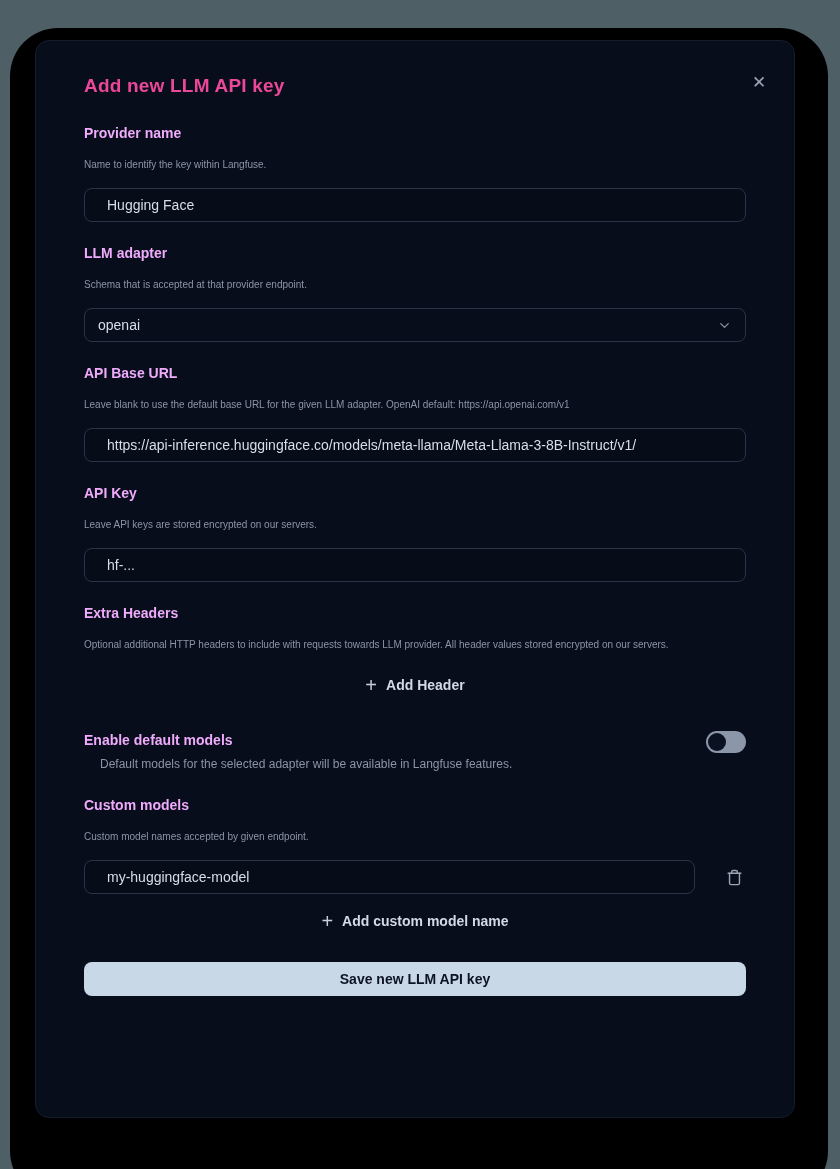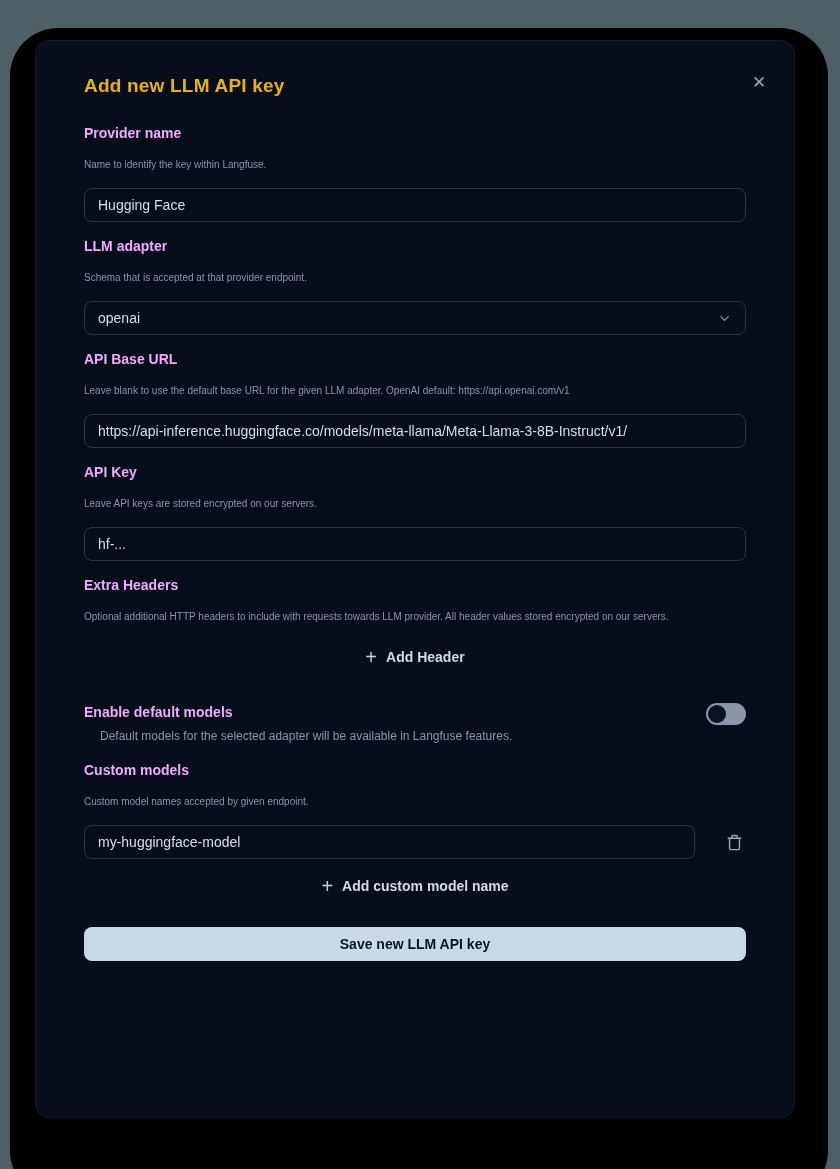--- a/index.html
+++ b/index.html
@@ -26,37 +26,37 @@
     border: 1px solid #141c2d;
     border-radius: 14px;
     padding: 32px 48px 36px 48px;
     color: #dfe6f0;
   }
 
   .modal-title {
     font-size: 19px;
     font-weight: bold;
     line-height: 26px;
-    color: #eab308;
+    color: #ec4899;
     letter-spacing: 0.2px;
     margin-bottom: 26px;
   }
 
   .close-btn {
     position: absolute;
     top: 30px; right: 24px;
     width: 22px; height: 22px;
     display: flex; align-items: center; justify-content: center;
     background: none; border: none; cursor: pointer;
     color: #9aa4b5;
     font-size: 17px;
     line-height: 1;
   }
 
-  .field { margin-top: 16px; }
+  .field { margin-top: 23px; }
   .field:first-of-type { margin-top: 0; }
 
   .field-label {
     font-size: 14px;
     font-weight: bold;
     line-height: 17px;
     color: #f0abfc;
   }
   .field-desc {
     margin-top: 12px;
@@ -65,21 +65,21 @@
     color: #8b95a7;
   }
 
   .text-input {
     margin-top: 12px;
     width: 100%;
     height: 34px;
     background: #060c18;
     border: 1px solid #2b3447;
     border-radius: 8px;
-    padding: 0 13px;
+    padding: 0 22px;
     font-family: "Liberation Sans", sans-serif;
     font-size: 14px;
     color: #d7dfeb;
     outline: none;
   }
   .text-input::placeholder { color: #d7dfeb; }
 
   .select-box {
     margin-top: 12px;
     width: 100%;

